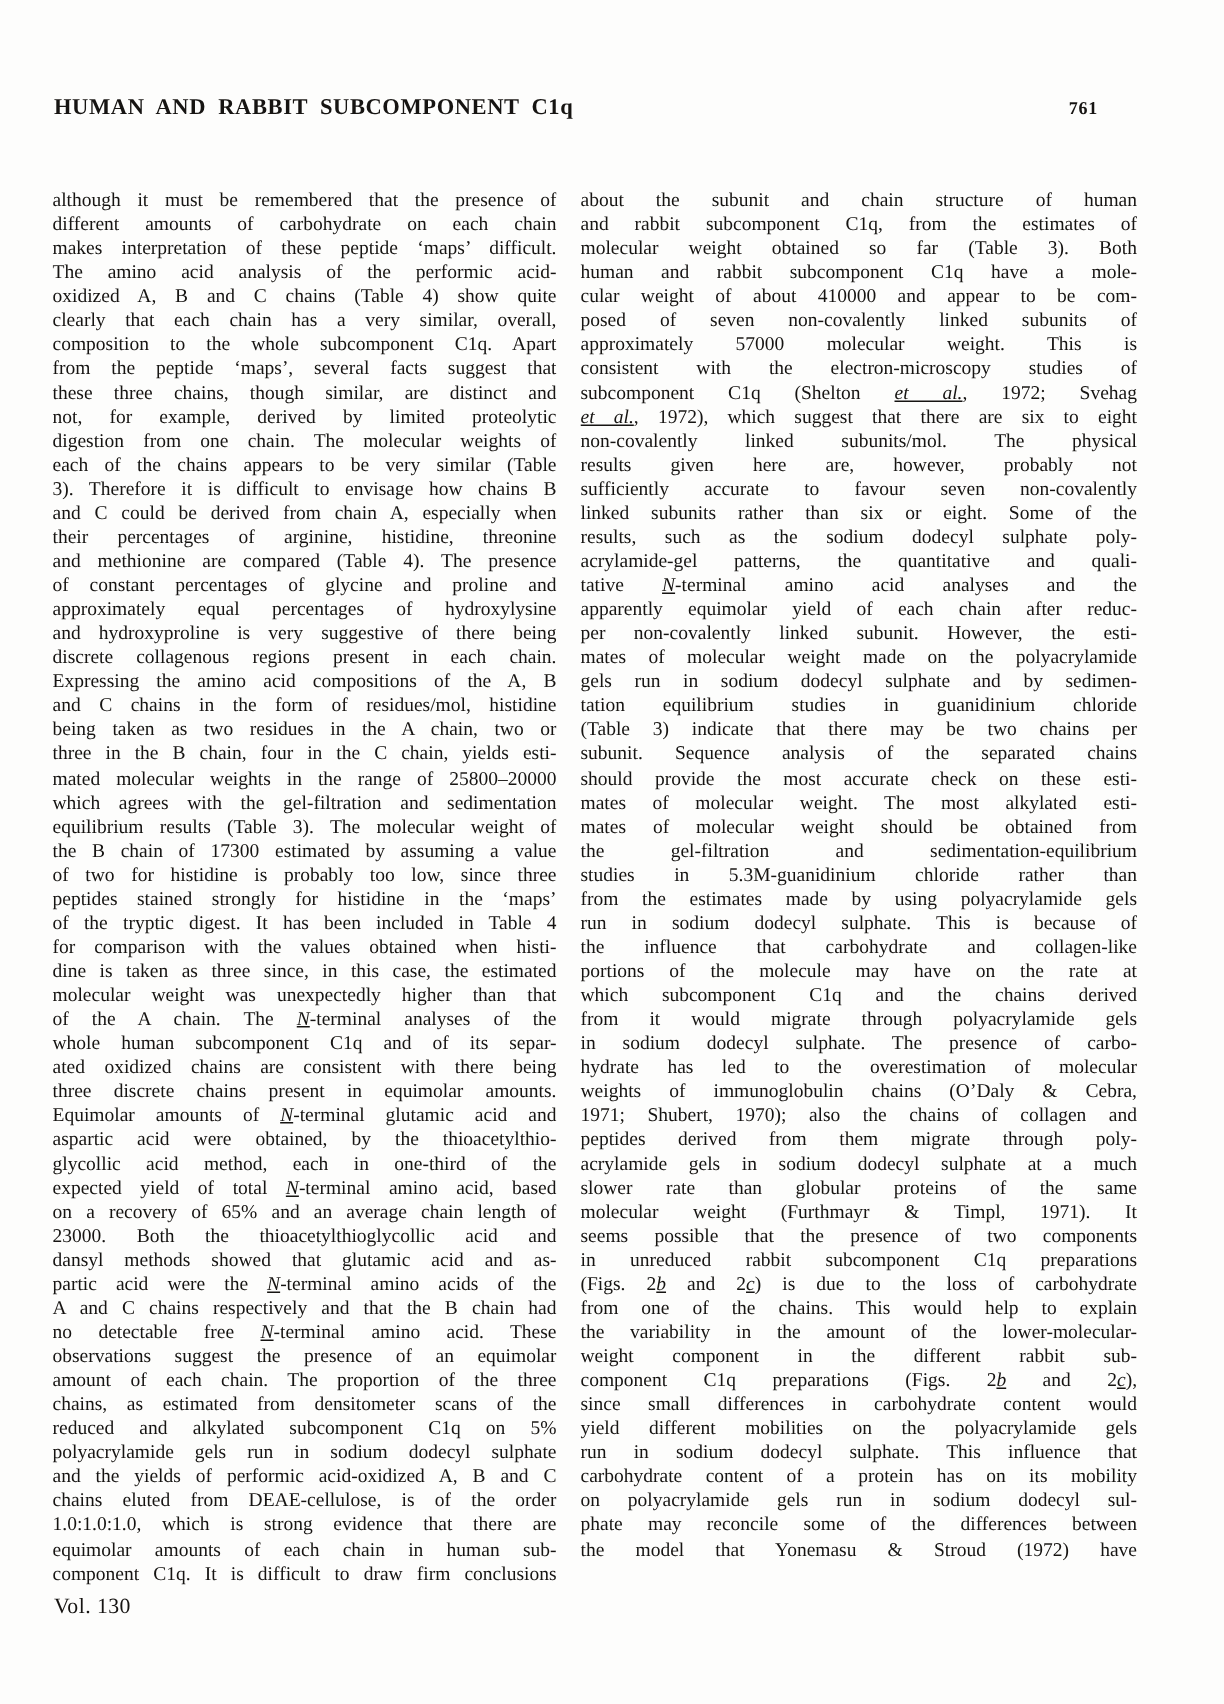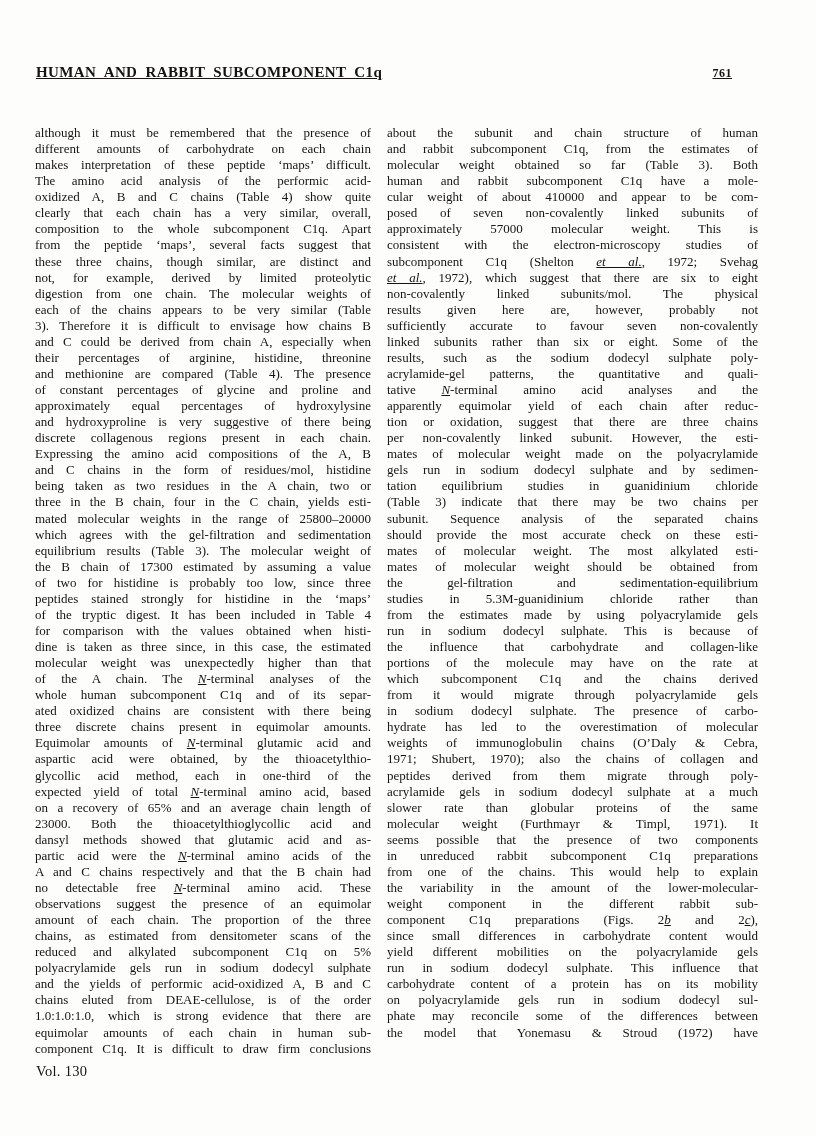--- a/index.html
+++ b/index.html
@@ -17,21 +17,20 @@
     overflow: hidden;
   }
   .page-header {
     position: absolute;
     top: 64px;
     left: 36px;
     right: 84px;
     display: flex;
     justify-content: space-between;
     align-items: baseline;
-    text-decoration: underline;
   }
   .running-title {
     font-size: 15px;
     font-weight: bold;
     letter-spacing: 0.4px;
     word-spacing: 4px;
     white-space: nowrap;
   }
   .page-number {
     font-size: 12px;
@@ -158,21 +157,20 @@
         <div class="textline">subcomponent C1q (Shelton <i>et al.</i>, 1972; Svehag</div>
         <div class="textline"><i>et al.</i>, 1972), which suggest that there are six to eight</div>
         <div class="textline">non-covalently linked subunits/mol. The physical</div>
         <div class="textline">results given here are, however, probably not</div>
         <div class="textline">sufficiently accurate to favour seven non-covalently</div>
         <div class="textline">linked subunits rather than six or eight. Some of the</div>
         <div class="textline">results, such as the sodium dodecyl sulphate poly-</div>
         <div class="textline">acrylamide-gel patterns, the quantitative and quali-</div>
         <div class="textline">tative <i>N</i>-terminal amino acid analyses and the</div>
         <div class="textline">apparently equimolar yield of each chain after reduc-</div>
-        <div class="textline">tion or oxidation, suggest that there are three chains</div>
         <div class="textline">per non-covalently linked subunit. However, the esti-</div>
         <div class="textline">mates of molecular weight made on the polyacrylamide</div>
         <div class="textline">gels run in sodium dodecyl sulphate and by sedimen-</div>
         <div class="textline">tation equilibrium studies in guanidinium chloride</div>
         <div class="textline">(Table 3) indicate that there may be two chains per</div>
         <div class="textline">subunit. Sequence analysis of the separated chains</div>
         <div class="textline">should provide the most accurate check on these esti-</div>
         <div class="textline">mates of molecular weight. The most alkylated esti-</div>
         <div class="textline">mates of molecular weight should be obtained from</div>
         <div class="textline">the gel-filtration and sedimentation-equilibrium</div>
@@ -186,20 +184,21 @@
         <div class="textline">in sodium dodecyl sulphate. The presence of carbo-</div>
         <div class="textline">hydrate has led to the overestimation of molecular</div>
         <div class="textline">weights of immunoglobulin chains (O’Daly &amp; Cebra,</div>
         <div class="textline">1971; Shubert, 1970); also the chains of collagen and</div>
         <div class="textline">peptides derived from them migrate through poly-</div>
         <div class="textline">acrylamide gels in sodium dodecyl sulphate at a much</div>
         <div class="textline">slower rate than globular proteins of the same</div>
         <div class="textline">molecular weight (Furthmayr &amp; Timpl, 1971). It</div>
         <div class="textline">seems possible that the presence of two components</div>
         <div class="textline">in unreduced rabbit subcomponent C1q preparations</div>
+        <div class="textline">(Figs. 2<i>b</i> and 2<i>c</i>) is due to the loss of carbohydrate</div>
         <div class="textline">from one of the chains. This would help to explain</div>
         <div class="textline">the variability in the amount of the lower-molecular-</div>
         <div class="textline">weight component in the different rabbit sub-</div>
         <div class="textline">component C1q preparations (Figs. 2<i>b</i> and 2<i>c</i>),</div>
         <div class="textline">since small differences in carbohydrate content would</div>
         <div class="textline">yield different mobilities on the polyacrylamide gels</div>
         <div class="textline">run in sodium dodecyl sulphate. This influence that</div>
         <div class="textline">carbohydrate content of a protein has on its mobility</div>
         <div class="textline">on polyacrylamide gels run in sodium dodecyl sul-</div>
         <div class="textline">phate may reconcile some of the differences between</div>

